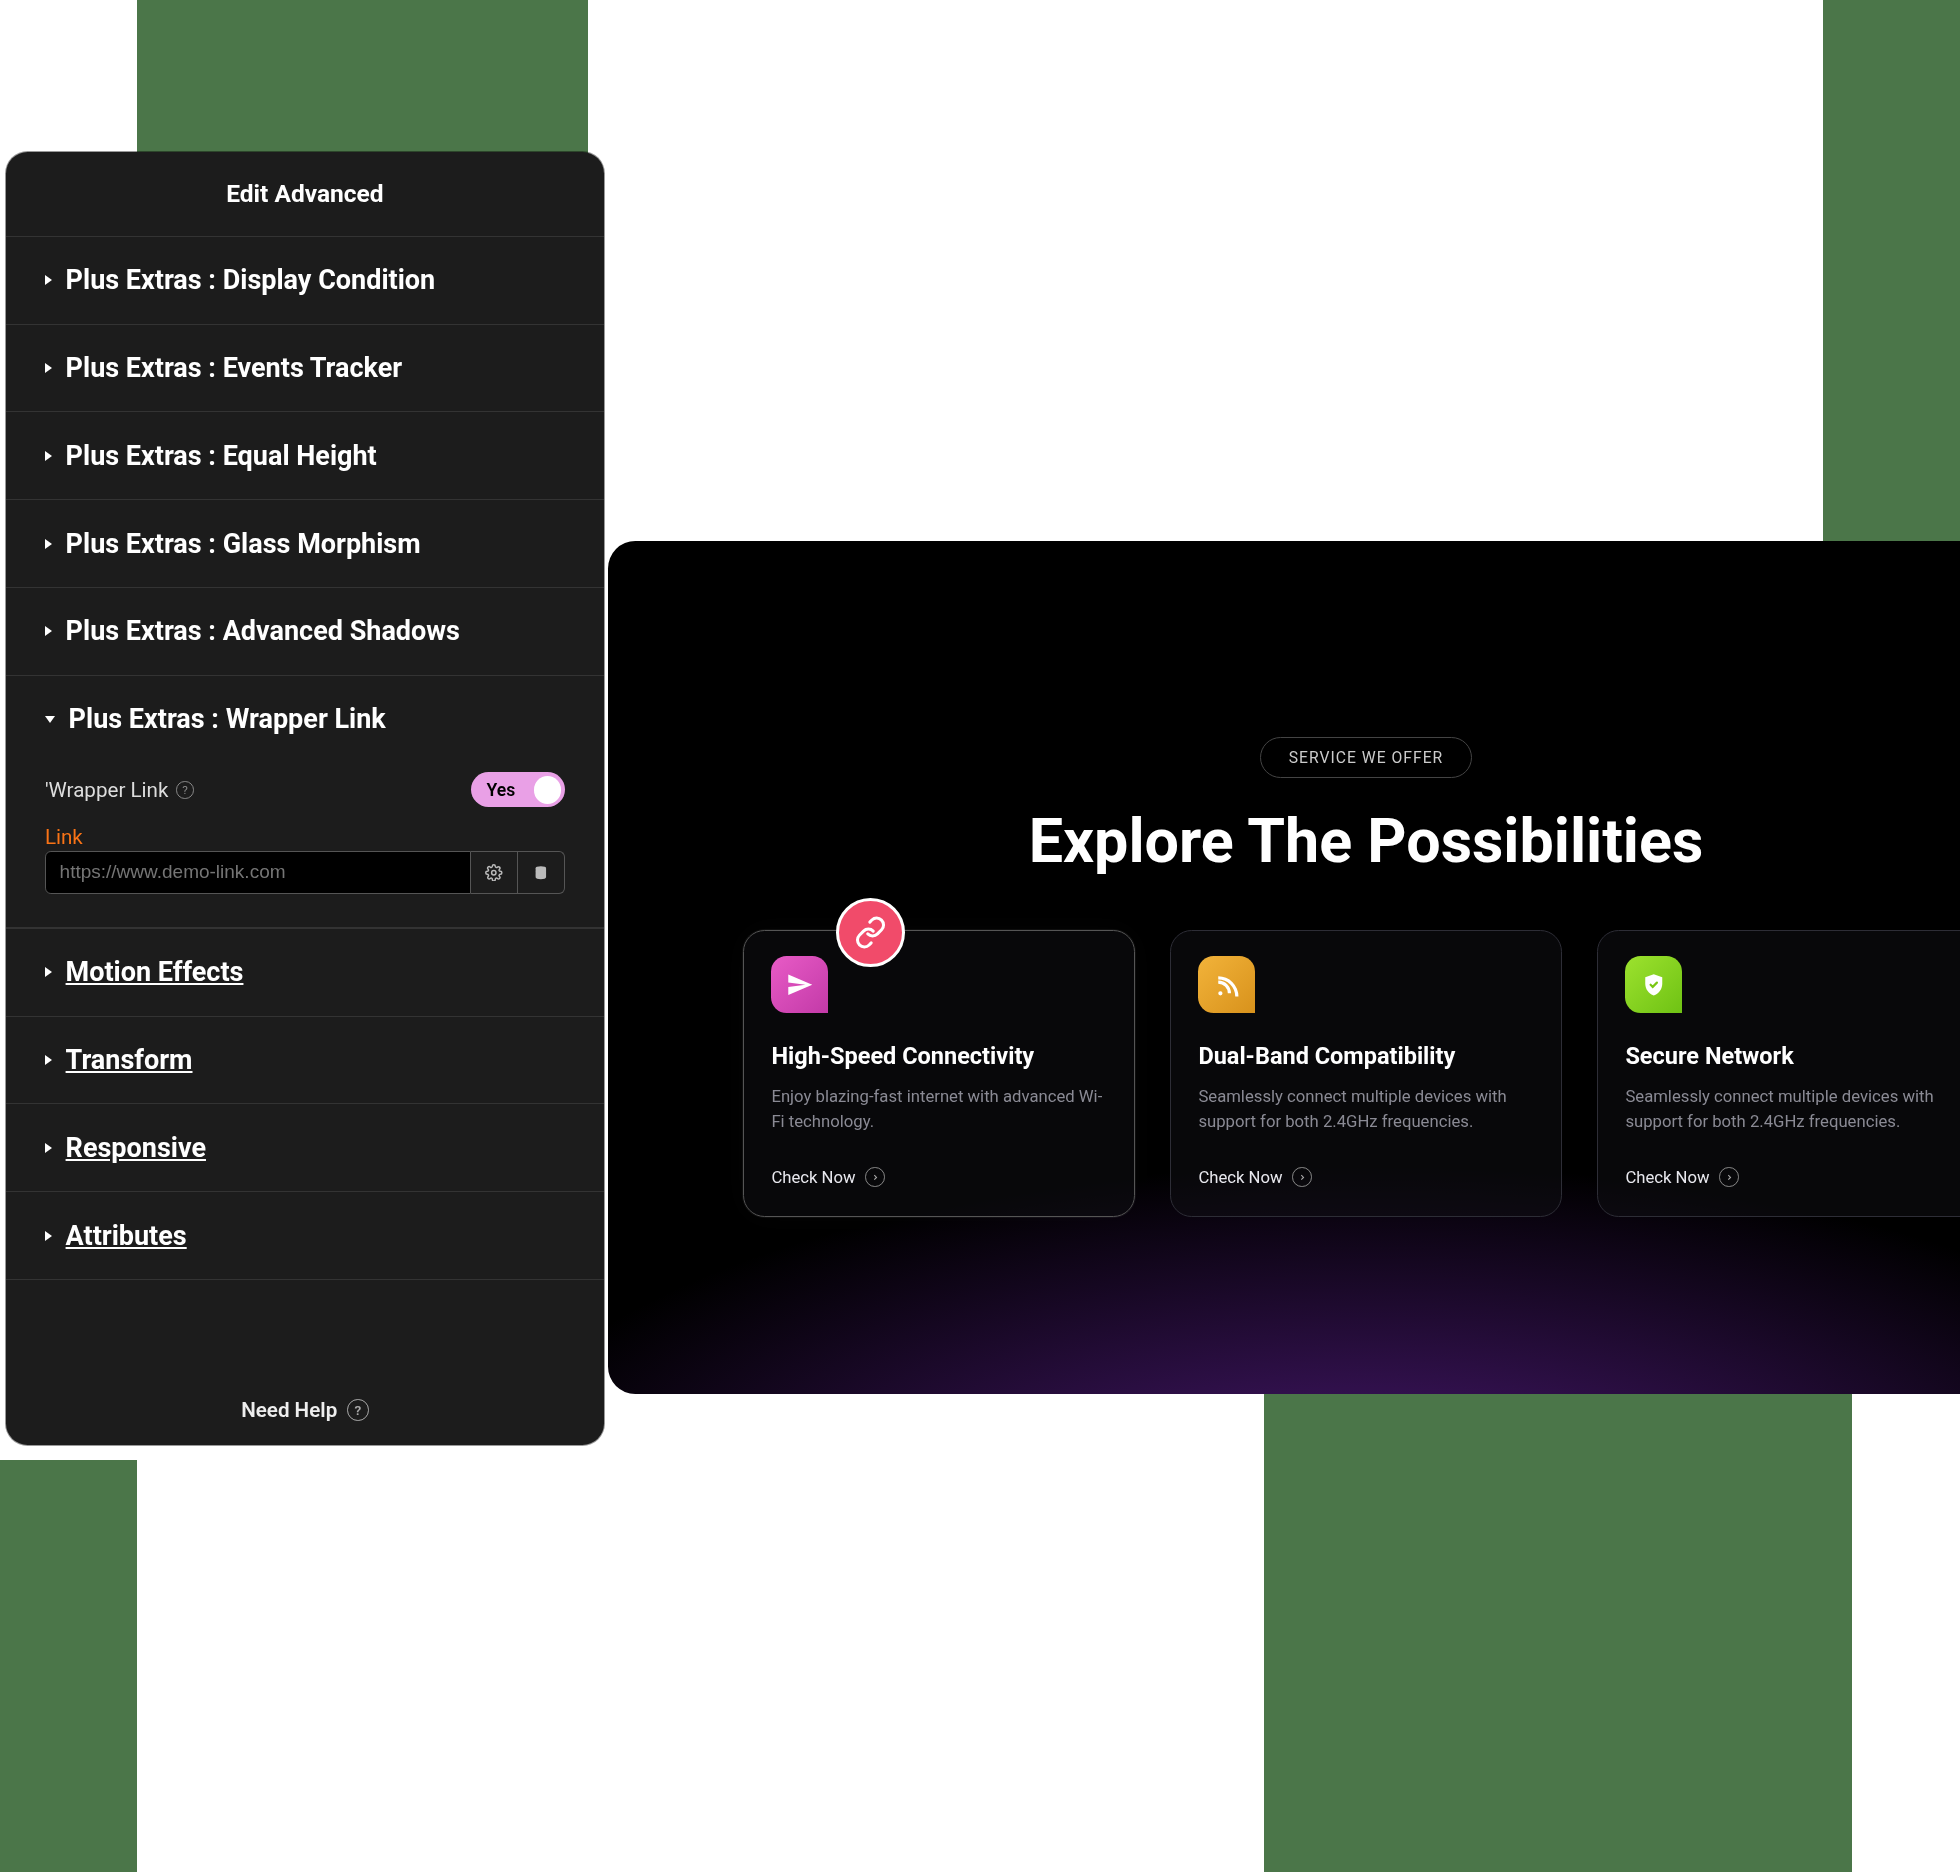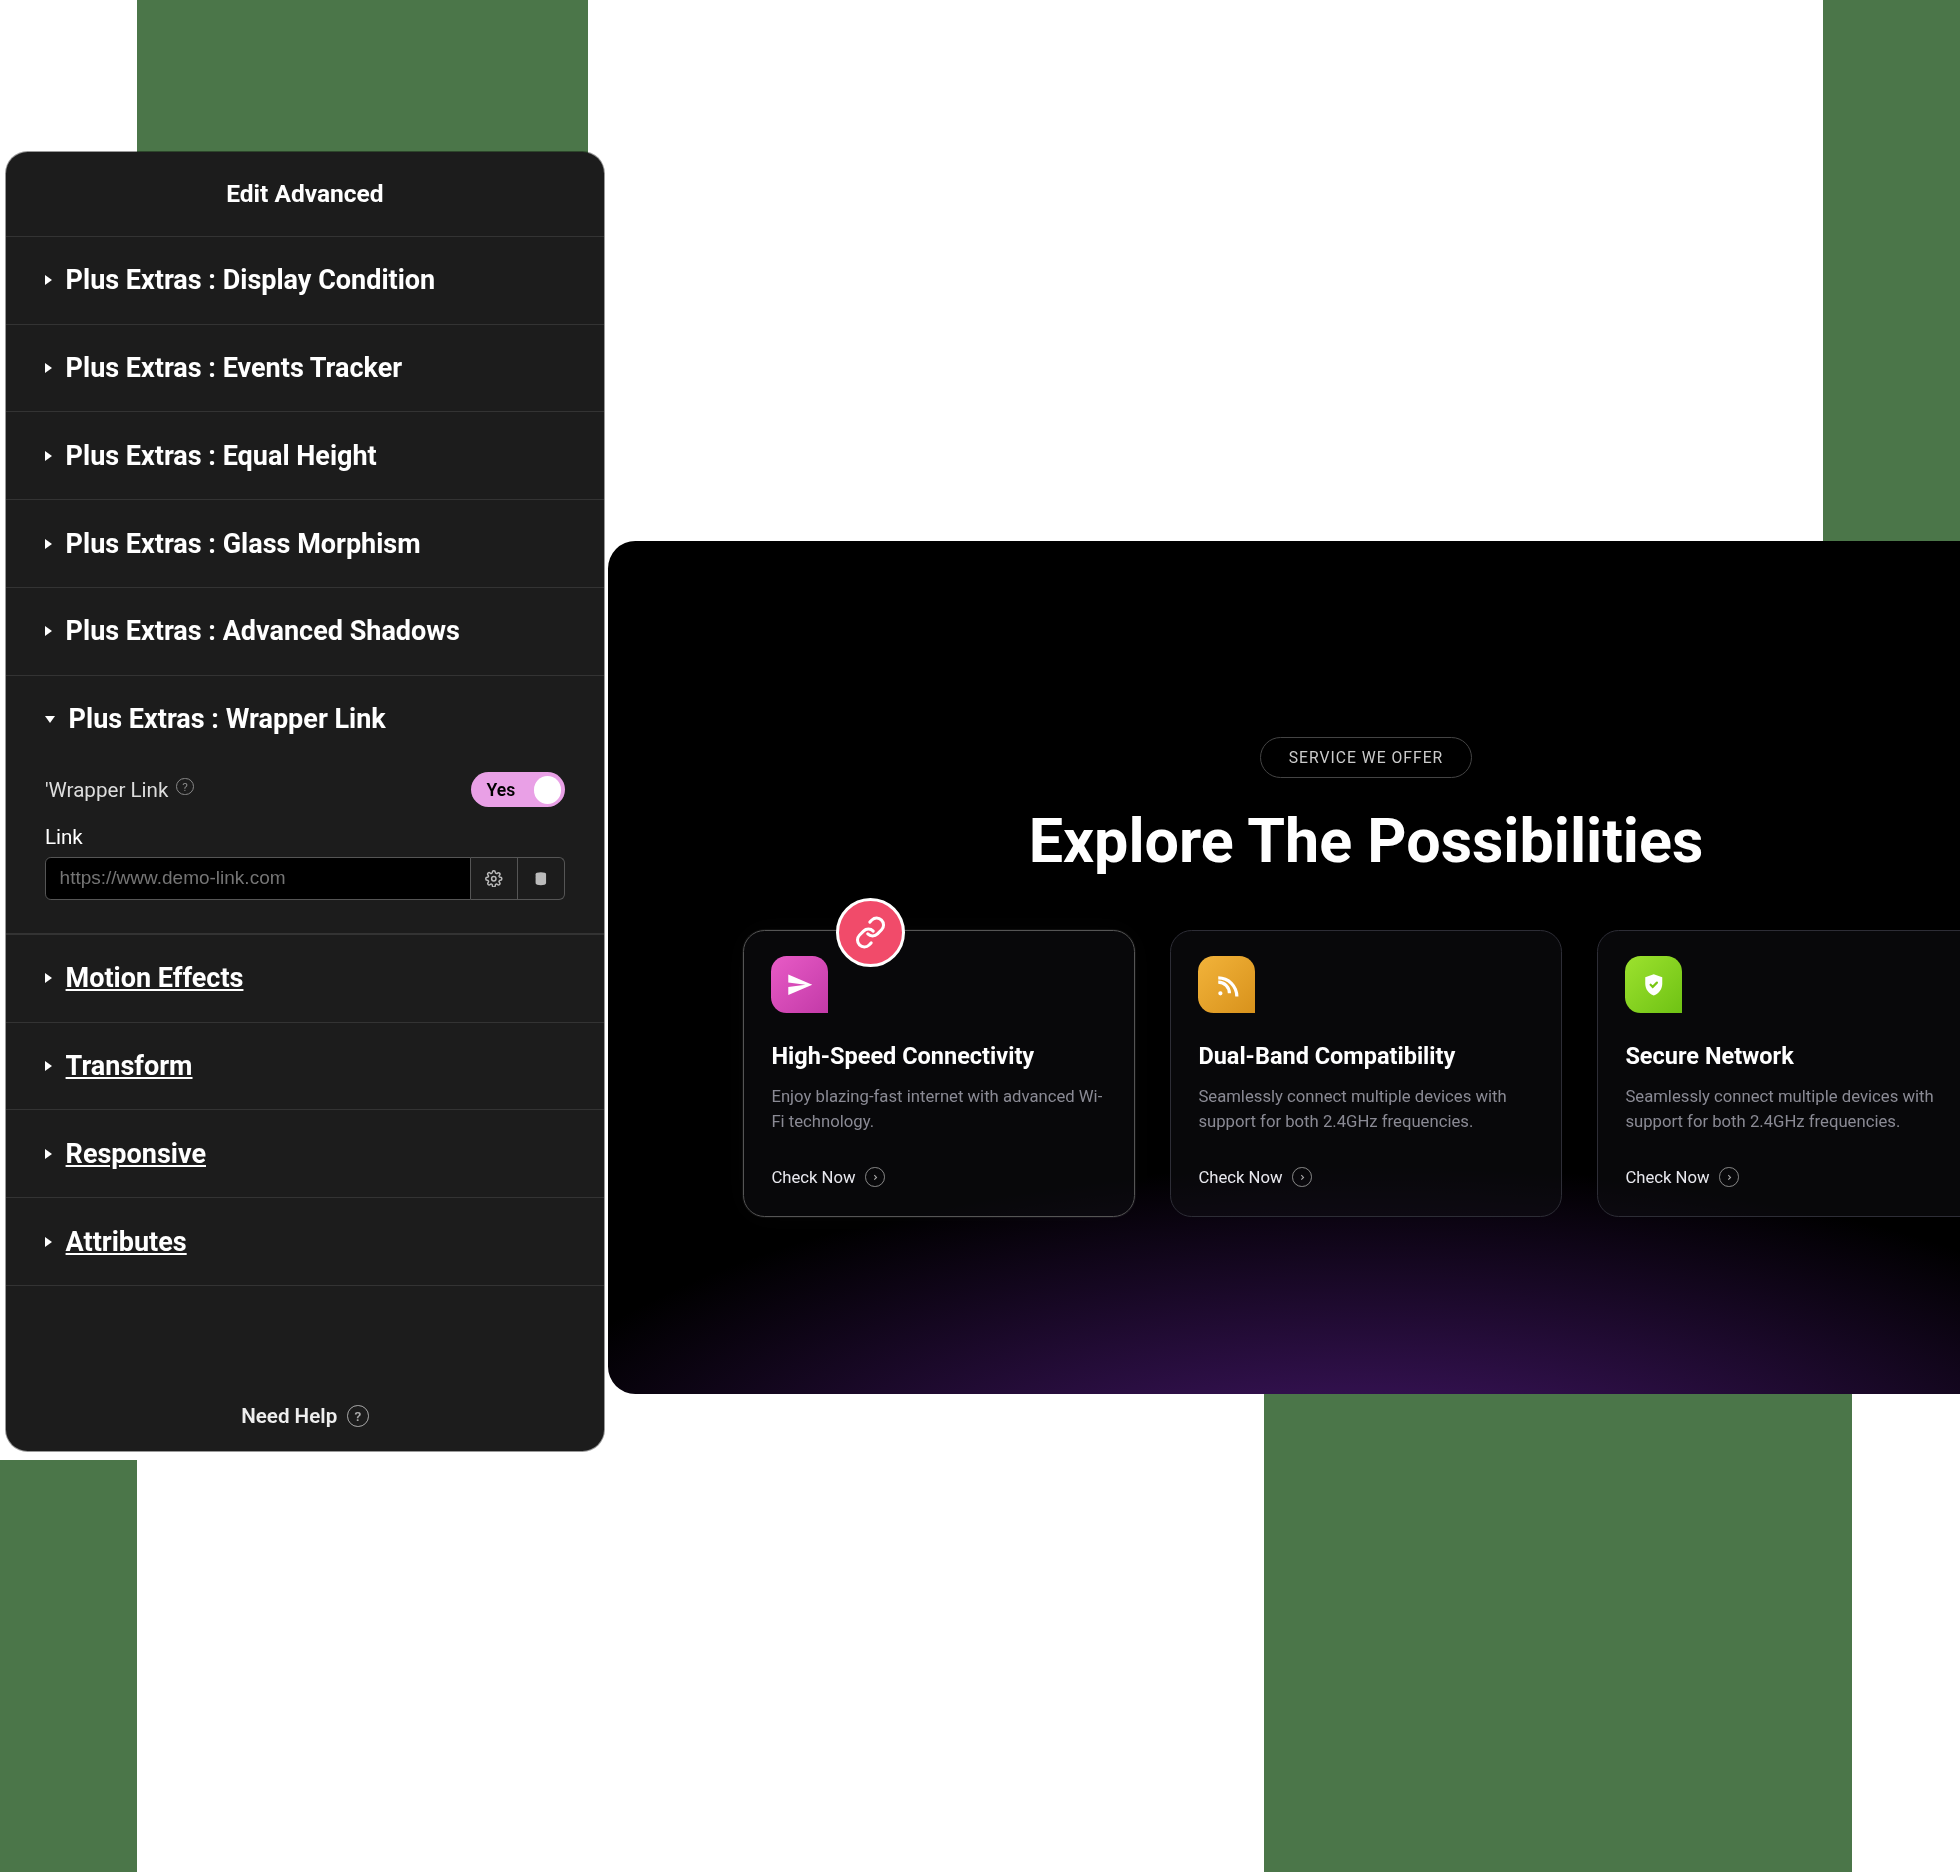--- a/index.html
+++ b/index.html
@@ -62,21 +62,21 @@
   .acc-label { font-weight: 700; font-size: 27px; }
 
   .acc-body {
     padding: 0 39px 33px 39px;
     border-bottom: 1px solid #333;
   }
   .row {
     display: flex; align-items: center; justify-content: space-between;
     padding: 9.8px 0 17.6px;
   }
-  .row-label { font-size: 20.6px; color: #ddd; display: flex; gap: 7.8px; }
+  .row-label { font-size: 20.6px; color: #ddd; display: flex; align-items: center; gap: 7.8px; }
   .info-icon {
     width: 17.6px; height: 17.6px; border: 1.5px solid #888; border-radius: 50%;
     display: inline-flex; align-items: center; justify-content: center;
     font-size: 11.8px; color: #888;
   }
   .toggle {
     width: 94px; height: 35px; border-radius: 19.6px;
     background: #e9a0e6;
     position: relative;
     display: flex; align-items: center;
@@ -84,21 +84,21 @@
   }
   .toggle-label {
     color: #000; font-weight: 600; font-size: 17.6px;
     margin-left: 15.7px;
   }
   .toggle-knob {
     position: absolute; right: 3.9px; top: 3.9px;
     width: 27.4px; height: 27.4px; border-radius: 50%;
     background: #fff;
   }
-  .field-label { font-size: 20.6px; color: #ffffff; margin-bottom: 8px; display: block; }
+  .field-label { font-size: 20.6px; color: #f97316; margin-bottom: 2px; display: block; }
   .input-row { display: flex; }
   .url-input {
     flex: 1;
     background: #000000;
     border: 1px solid #555;
     border-radius: 5.9px 0 0 5.9px;
     padding: 9.8px 13.7px;
     color: #aaa;
     font-size: 19px;
     outline: none;

